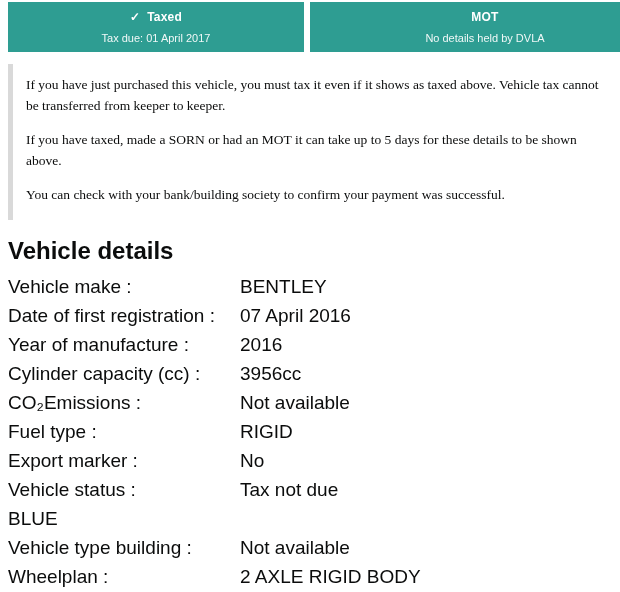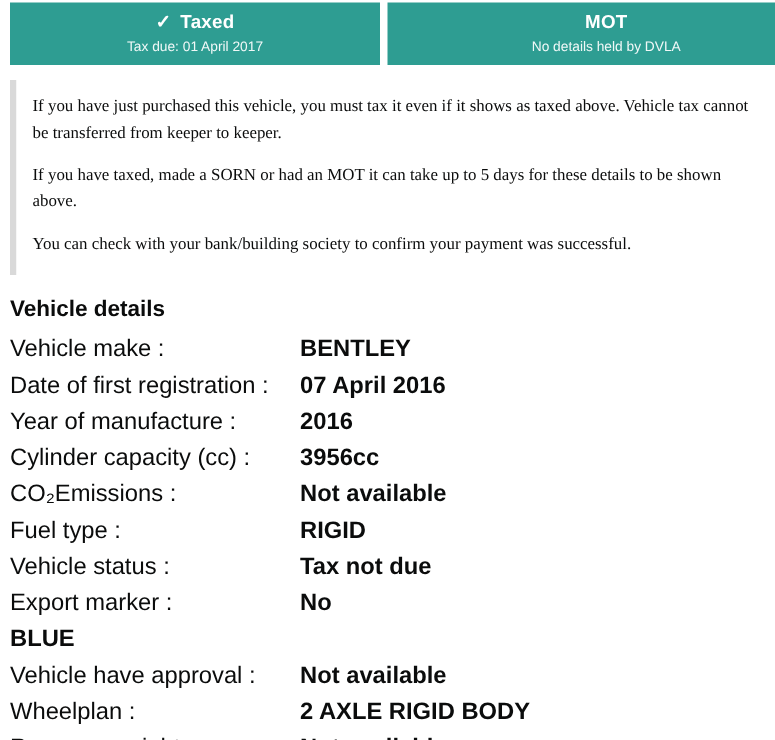--- a/index.html
+++ b/index.html
@@ -21,21 +21,21 @@
   .panel {
     background: #2e9d92;
     color: #ffffff;
     text-align: center;
     padding: 6px 4px 9px 4px;
     height: 50px;
   }
   .panel.tax { width: 296px; }
   .panel.mot { width: 310px; padding-left: 44px; }
   .panel-title {
-    font-size: 15px;
+    font-size: 12px;
     font-weight: bold;
     line-height: 19px;
     letter-spacing: 0.2px;
   }
   .check { display: inline-block; margin-right: 7px; font-weight: bold; }
   .panel-sub {
     font-size: 11px;
     line-height: 15px;
     margin-top: 4px;
     color: rgba(255,255,255,0.93);
@@ -49,33 +49,33 @@
     font-family: Liberation Serif, serif;
   }
   .inset p {
     font-size: 13.5px;
     line-height: 21px;
     margin: 9px 0 13px 0;
   }
 
   
   h2.section-heading {
-    font-size: 18px;
+    font-size: 24px;
     font-weight: bold;
     margin: 17px 12px 7px 8px;
   }
   .details { margin-left: 8px; }
   .row {
     display: flex;
     align-items: center;
     height: 29px;
     font-size: 19px;
   }
   .row .label { width: 232px; flex: none; }
-  .row .value { font-weight: bold; }
+  .row .value { font-weight: normal; }
 </style>
 </head>
 <body>
 
 <div class="page">
 
   <div class="banner">
     <div class="panel tax">
       <div class="panel-title">
         <span class="check">✓</span><span>Taxed</span>
@@ -115,32 +115,32 @@
     </div>
     <div class="row">
       <span class="label">CO₂Emissions :</span>
       <span class="value">Not available</span>
     </div>
     <div class="row">
       <span class="label">Fuel type :</span>
       <span class="value">RIGID</span>
     </div>
     <div class="row">
+      <span class="label">Export marker :</span>
+      <span class="value">No</span>
+    </div>
+    <div class="row">
       <span class="label">Vehicle status :</span>
       <span class="value">Tax not due</span>
-    </div>
-    <div class="row">
-      <span class="label">Export marker :</span>
-      <span class="value">No</span>
     </div>
     <div class="row">
       <span class="value">BLUE</span>
     </div>
     <div class="row">
-      <span class="label">Vehicle have approval :</span>
+      <span class="label">Vehicle type building :</span>
       <span class="value">Not available</span>
     </div>
     <div class="row">
       <span class="label">Wheelplan :</span>
       <span class="value">2 AXLE RIGID BODY</span>
     </div>
     <div class="row">
       <span class="label">Revenue weight :</span>
       <span class="value">Not available</span>
     </div>

